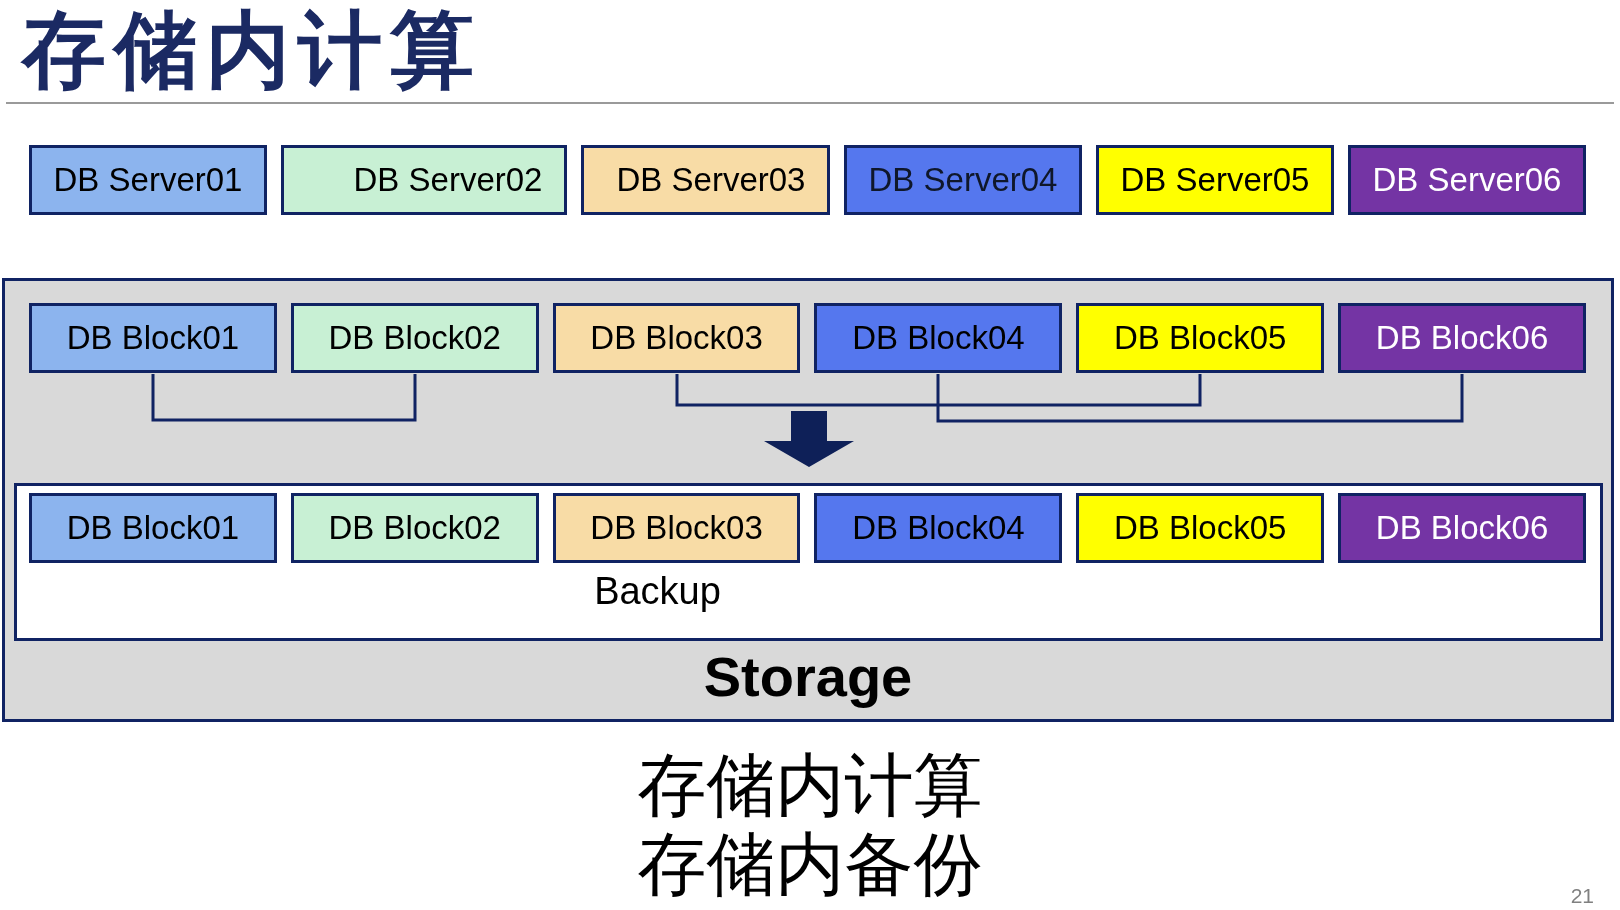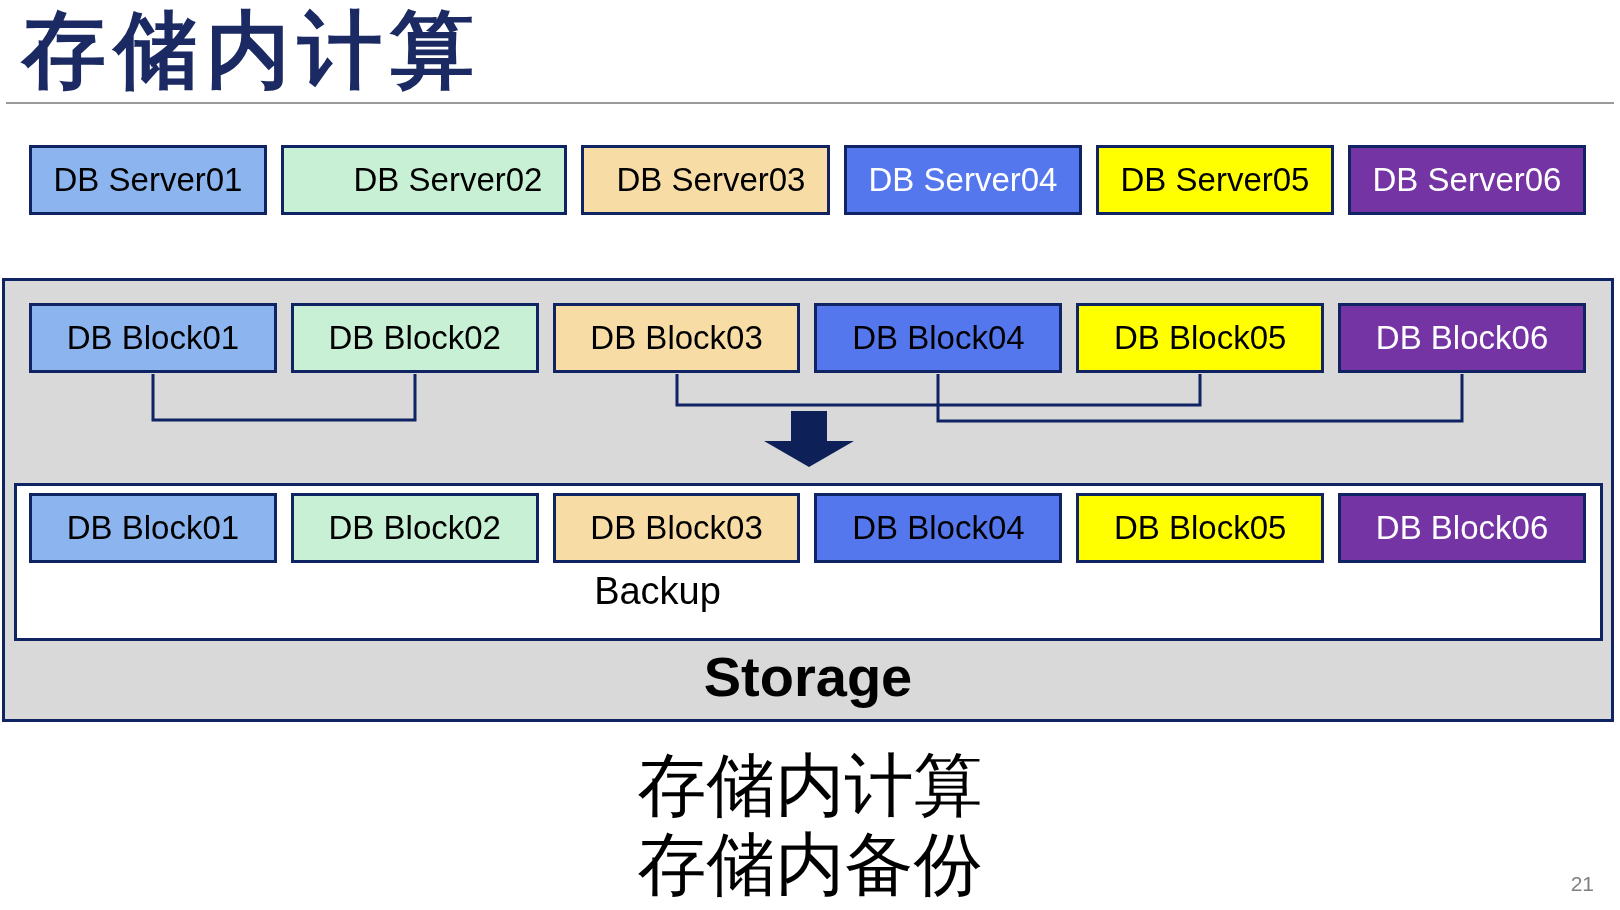--- a/index.html
+++ b/index.html
@@ -75,21 +75,21 @@
 
 <div class="slide">
 
   <div class="title" style="color: rgb(27, 42, 99);">存储内计算</div>
   <div class="divider" style="border-top-color: rgb(154, 154, 154);"></div>
 
   <div class="row row-servers">
     <div class="box" style="background-color: rgb(140, 180, 238); color: rgb(0, 0, 0); border-color: rgb(16, 35, 99);">DB Server01</div>
     <div class="box" style="background-color: rgb(200, 240, 212); color: rgb(0, 0, 0); border-color: rgb(16, 35, 99); padding-left: 48px;">DB Server02</div>
     <div class="box" style="background-color: rgb(248, 220, 166); color: rgb(0, 0, 0); border-color: rgb(16, 35, 99); padding-left: 11px;">DB Server03</div>
-    <div class="box" style="background-color: rgb(85, 119, 238); color: #ffffff; border-color: rgb(16, 35, 99);">DB Server04</div>
+    <div class="box" style="background-color: rgb(85, 119, 238); color: #0f172a; border-color: rgb(16, 35, 99);">DB Server04</div>
     <div class="box" style="background-color: rgb(255, 255, 0); color: rgb(0, 0, 0); border-color: rgb(16, 35, 99);">DB Server05</div>
     <div class="box" style="background-color: rgb(116, 52, 164); color: rgb(255, 255, 255); border-color: rgb(16, 35, 99);">DB Server06</div>
   </div>
 
   <div class="outer-box" style="background-color: rgb(217, 217, 217); border-color: rgb(16, 35, 99);"></div>
 
   <div class="row row-blocks">
     <div class="box" style="background-color: rgb(140, 180, 238); color: rgb(0, 0, 0); border-color: rgb(16, 35, 99);">DB Block01</div>
     <div class="box" style="background-color: rgb(200, 240, 212); color: rgb(0, 0, 0); border-color: rgb(16, 35, 99);">DB Block02</div>
     <div class="box" style="background-color: rgb(248, 220, 166); color: rgb(0, 0, 0); border-color: rgb(16, 35, 99);">DB Block03</div>
@@ -118,15 +118,15 @@
 
   <div class="backup-label">Backup</div>
 
   <div class="storage-label">Storage</div>
 
   <div class="captions">
     <div>存储内计算</div>
     <div>存储内备份</div>
   </div>
 
-  <div class="page-number" style="color: rgb(128, 128, 128);">21</div>
+  <div class="page-number" style="color: rgb(128, 128, 128); margin-top: 12px;">21</div>
 
 </div>
 
 </body></html>

